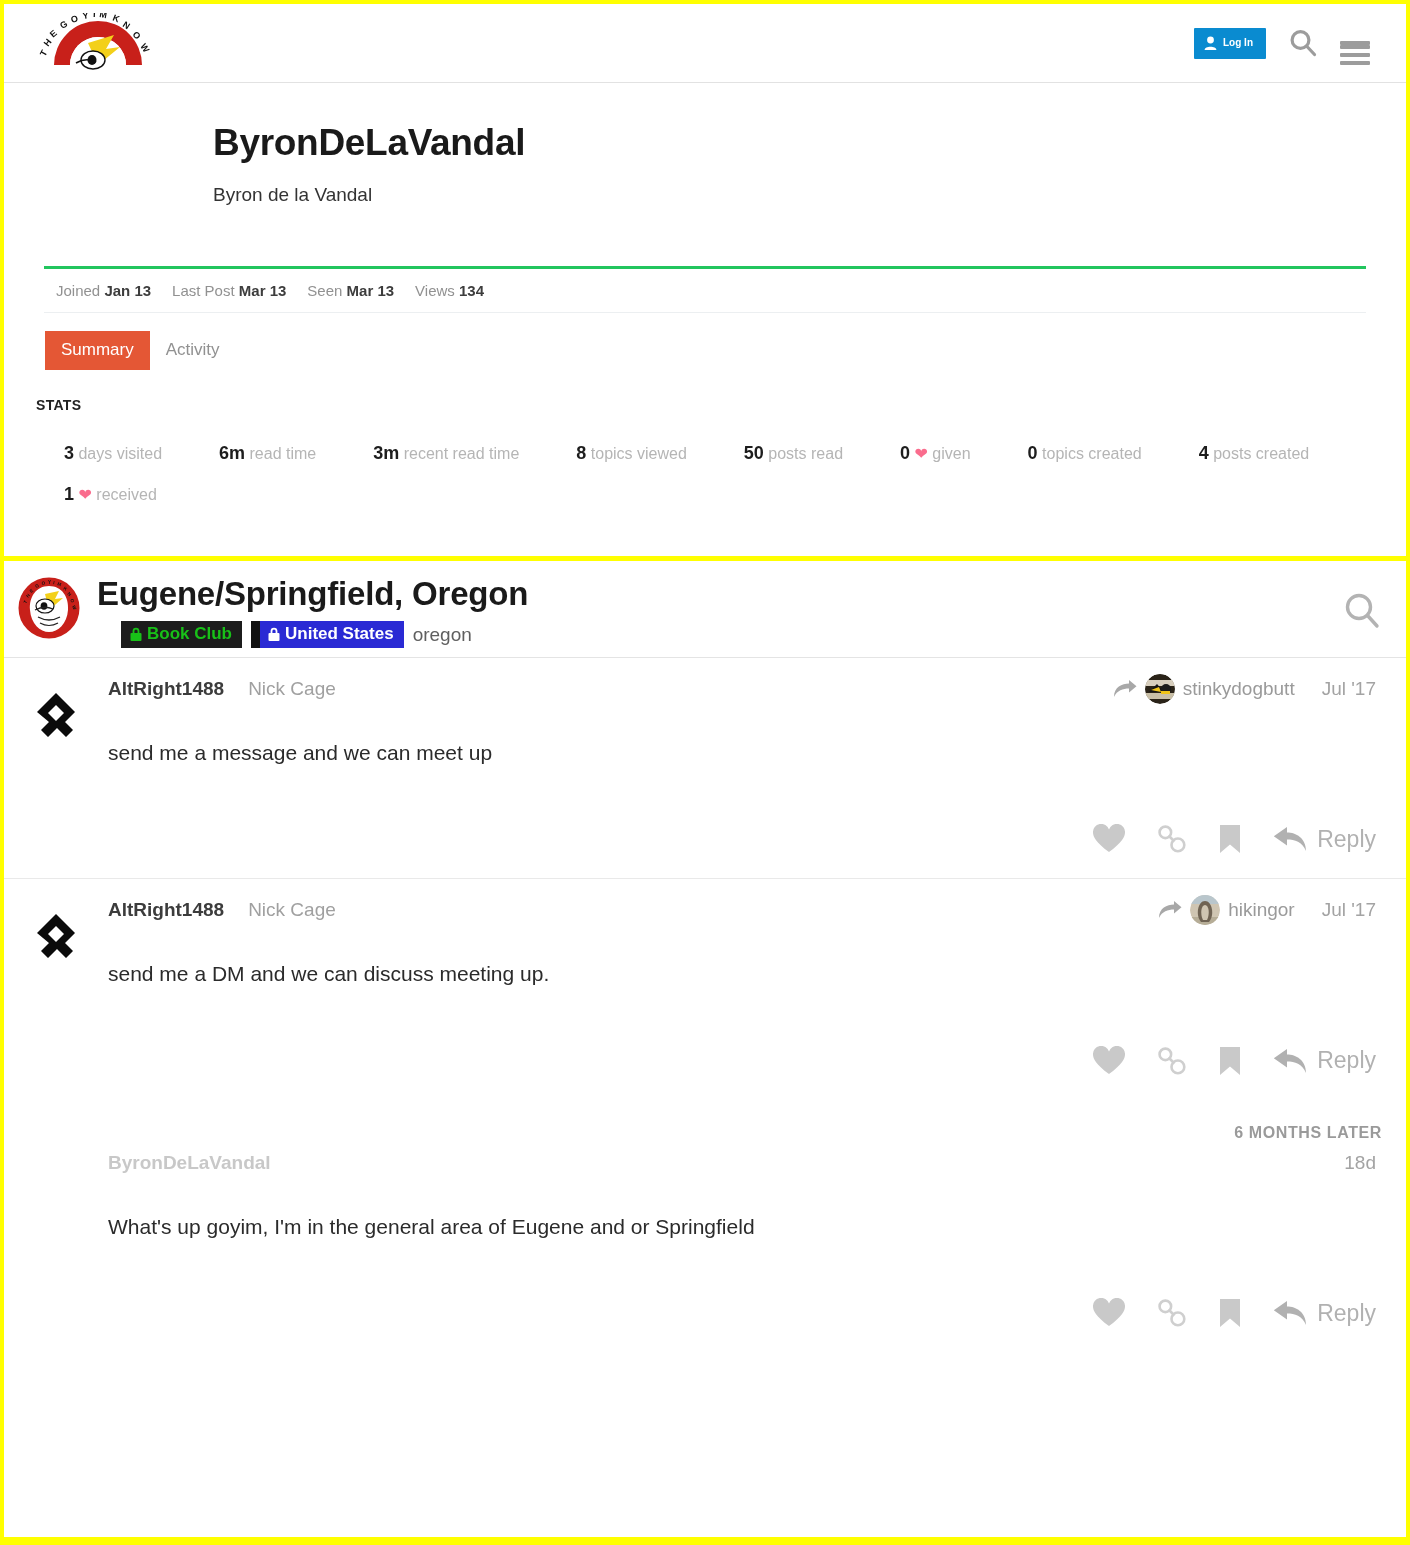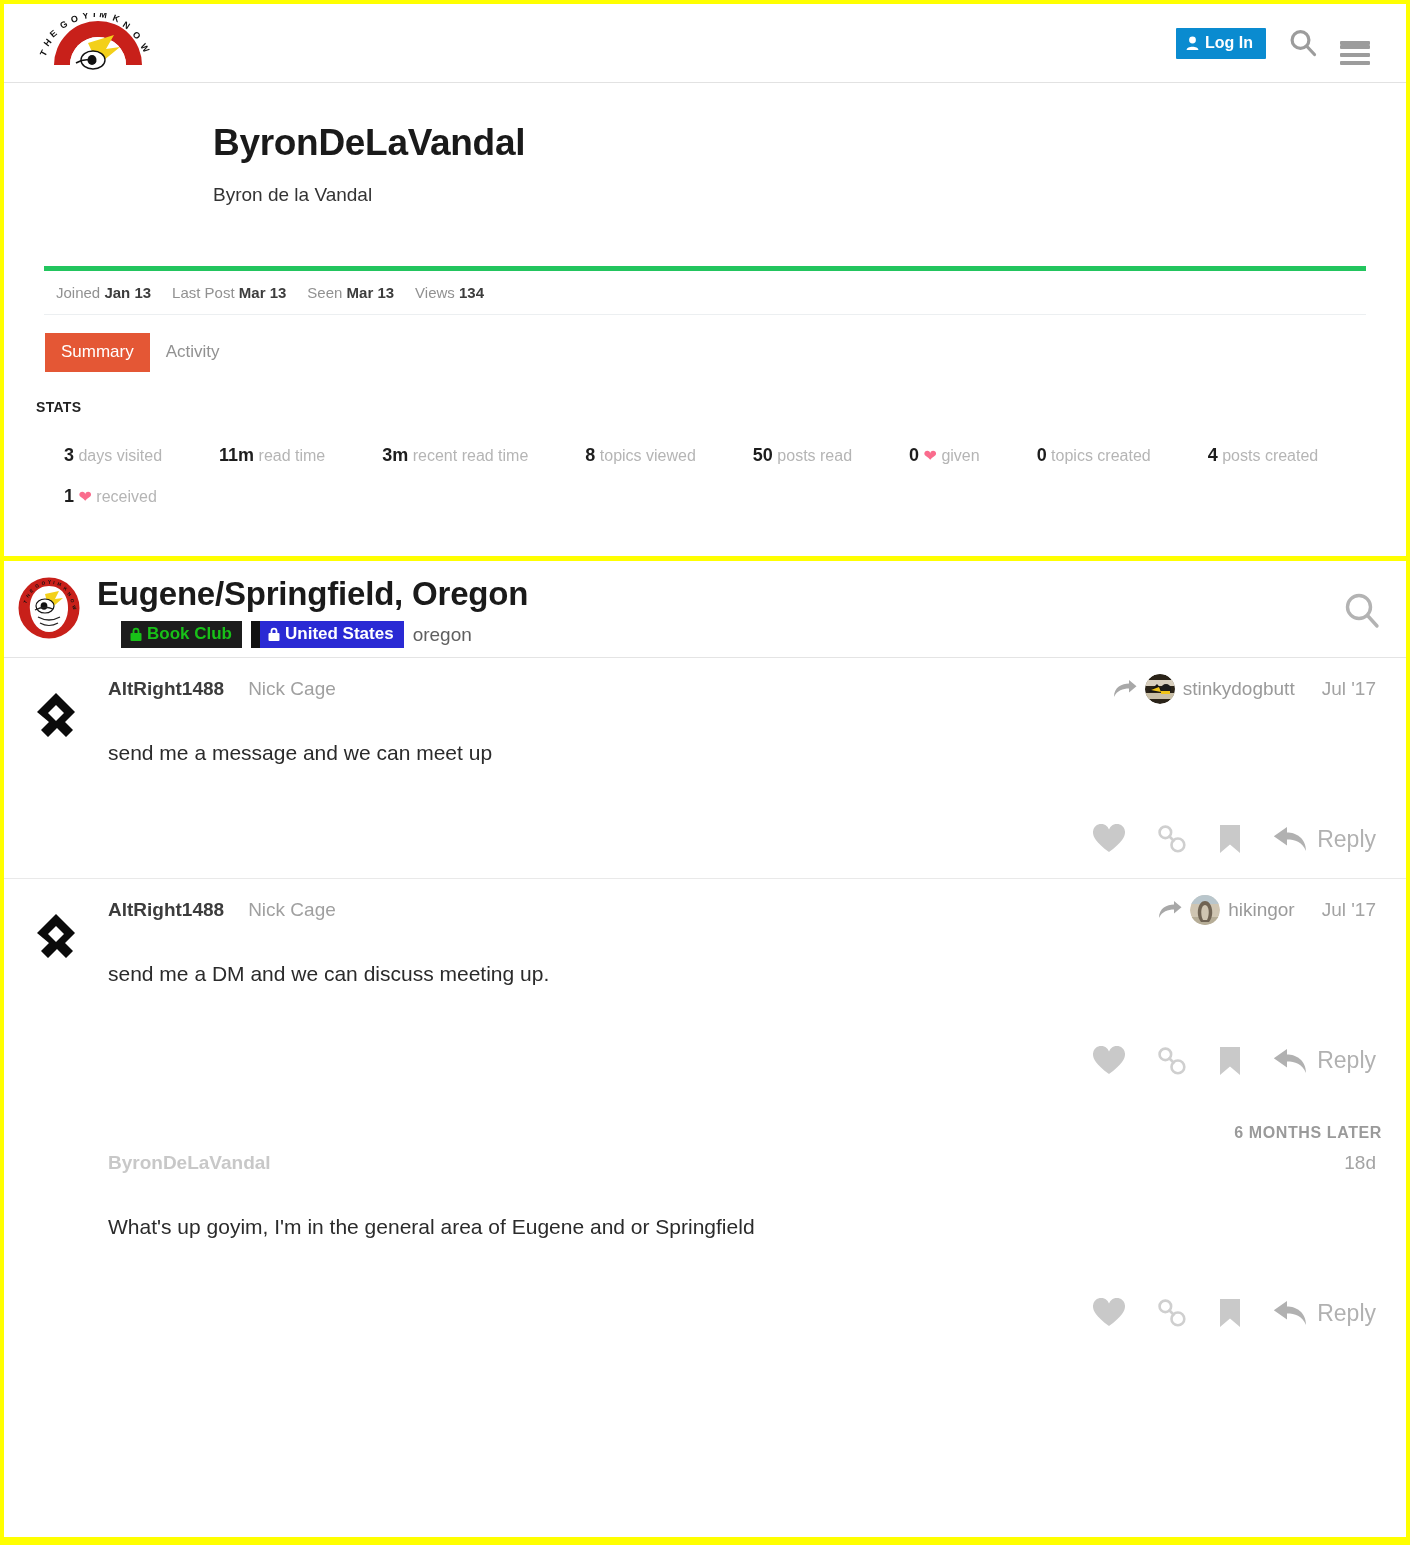--- a/index.html
+++ b/index.html
@@ -47,21 +47,21 @@
     align-items: center;
     gap: 22px;
     padding-right: 8px;
   }
   .login-btn {
     background: #0a8bd0;
     color: #ffffff;
     border: none;
     height: 31px;
     padding: 0 13px 0 10px;
-    font-size: 16px;
+    font-size: 10px;
     font-weight: bold;
     font-family: "Liberation Sans", sans-serif;
     display: flex;
     align-items: center;
     gap: 6px;
     cursor: pointer;
     line-height: 1;
     border-radius: 1px;
   }
   .icon-btn {
@@ -85,21 +85,21 @@
     line-height: 1.1;
   }
   .profile-fullname {
     margin-top: 20px;
     font-size: 19px;
     color: #333333;
   }
 
   .profile-meta {
     margin: 60px 40px 0 40px;
-    border-top: 5px solid #22c55e;
+    border-top: 3px solid #22c55e;
     border-bottom: 1px solid #eceff1;
     padding: 13px 2px 13px 12px;
     font-size: 15px;
     color: #919191;
     display: flex;
     gap: 21px;
   }
   .profile-meta b { color: #3d3d3d; font-weight: bold; }
 
   .tabs {
@@ -345,21 +345,21 @@
 
       <div class="stats-title">STATS</div>
 
       <div class="stats-rows">
         <div class="stats-row">
           <span class="stat">
             <b>3</b>
             <span>days visited</span>
           </span>
           <span class="stat">
-            <b>11m</b>
+            <b>6m</b>
             <span>read time</span>
           </span>
           <span class="stat">
             <b>3m</b>
             <span>recent read time</span>
           </span>
           <span class="stat">
             <b>8</b>
             <span>topics viewed</span>
           </span>

